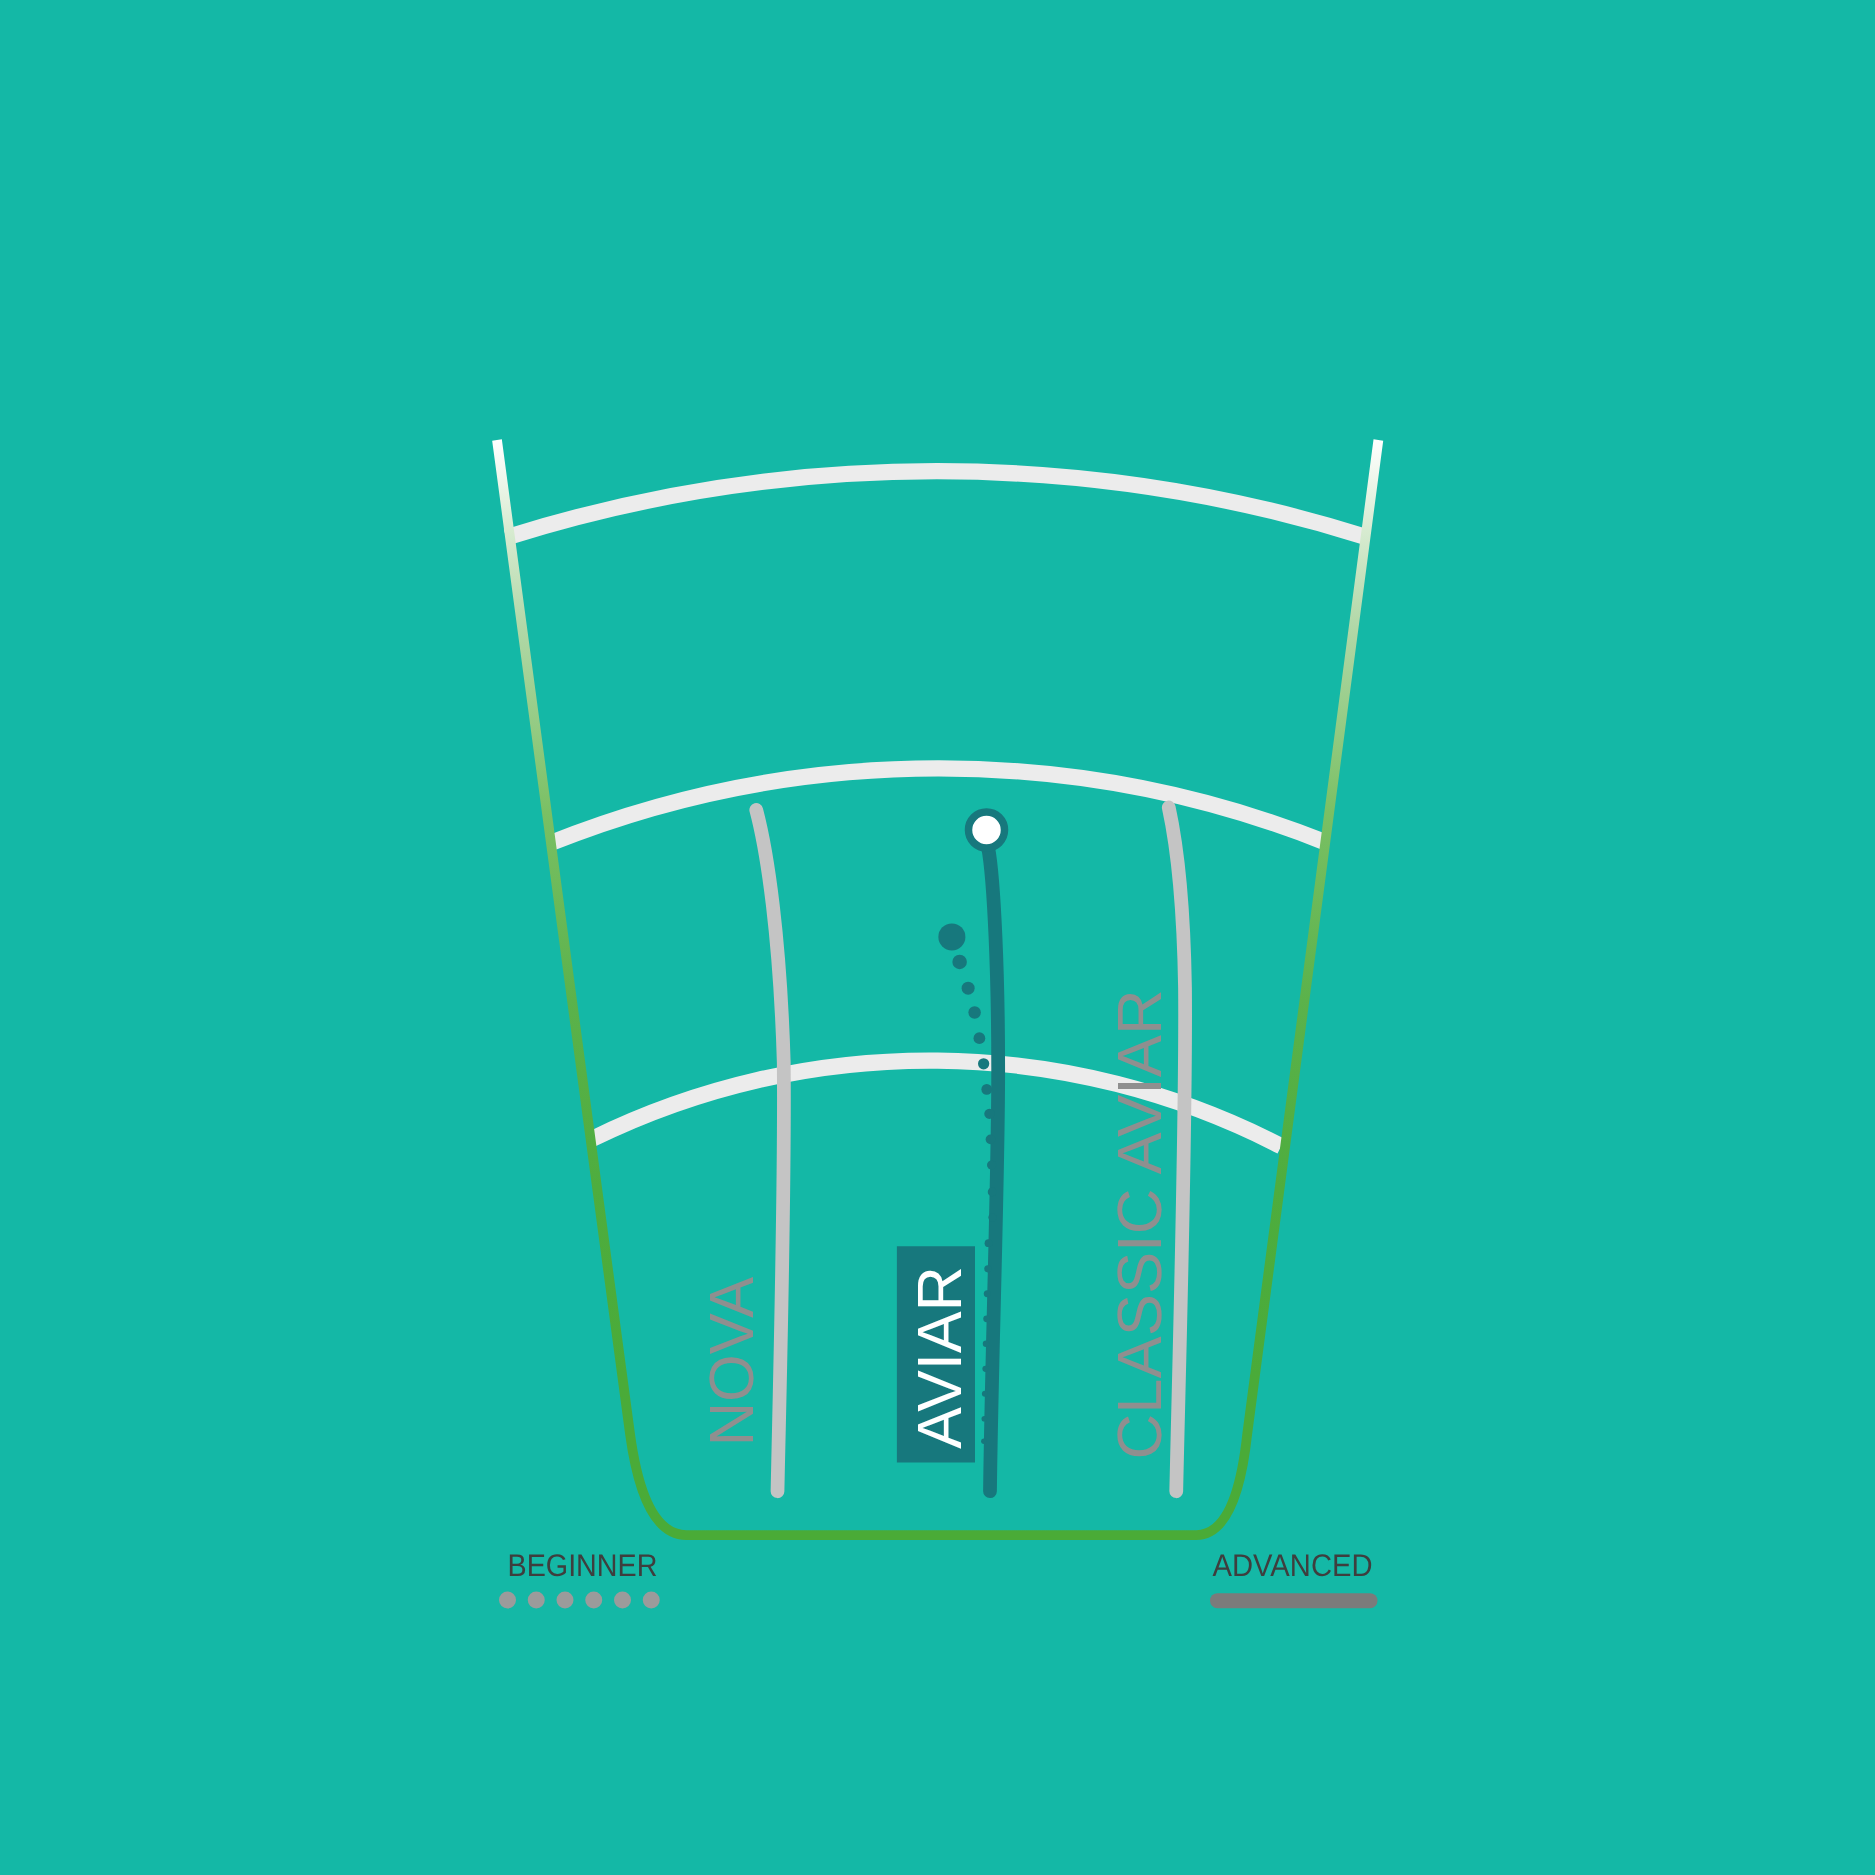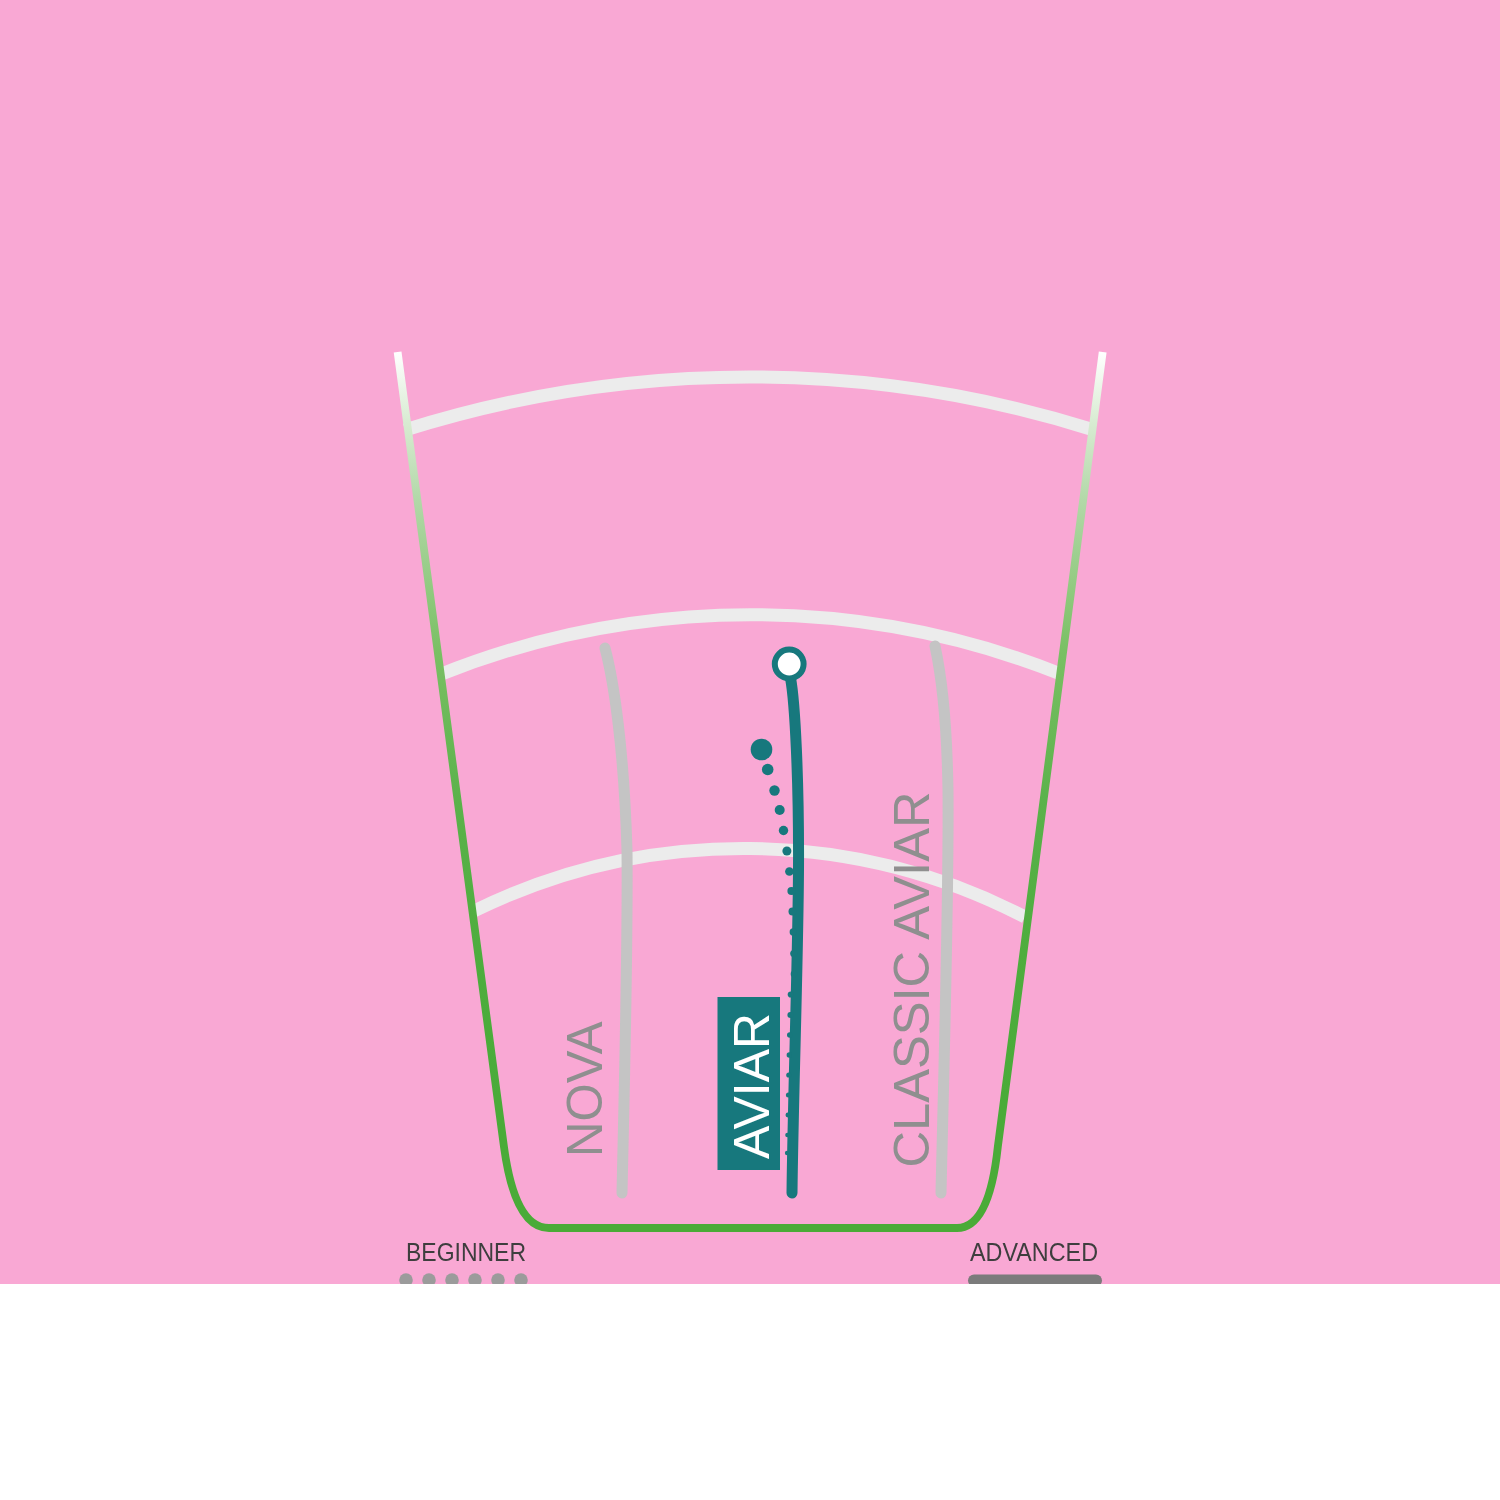--- a/index.html
+++ b/index.html
@@ -1,16 +1,16 @@
 <!DOCTYPE html>
 <html><head>
 <meta charset="utf-8">
 <style>
   html,body{margin:0;padding:0;background:#ffffff;}
-  .wrap{width:1500px;height:1284px;position:relative;background:#f9a8d4;overflow:hidden;}
+  .wrap{width:1500px;height:1500px;position:relative;background:#14b8a6;overflow:hidden;}
   svg{position:absolute;top:0;left:0;}
   text{font-family:"Liberation Sans", sans-serif;}
 </style>
 </head>
 <body>
 
 <div class="wrap">
 <svg width="1500" height="1500" viewBox="0 0 1500 1500">
   <defs>
     <linearGradient id="ggrad" gradientUnits="userSpaceOnUse" x1="0" y1="352" x2="0" y2="1228">

